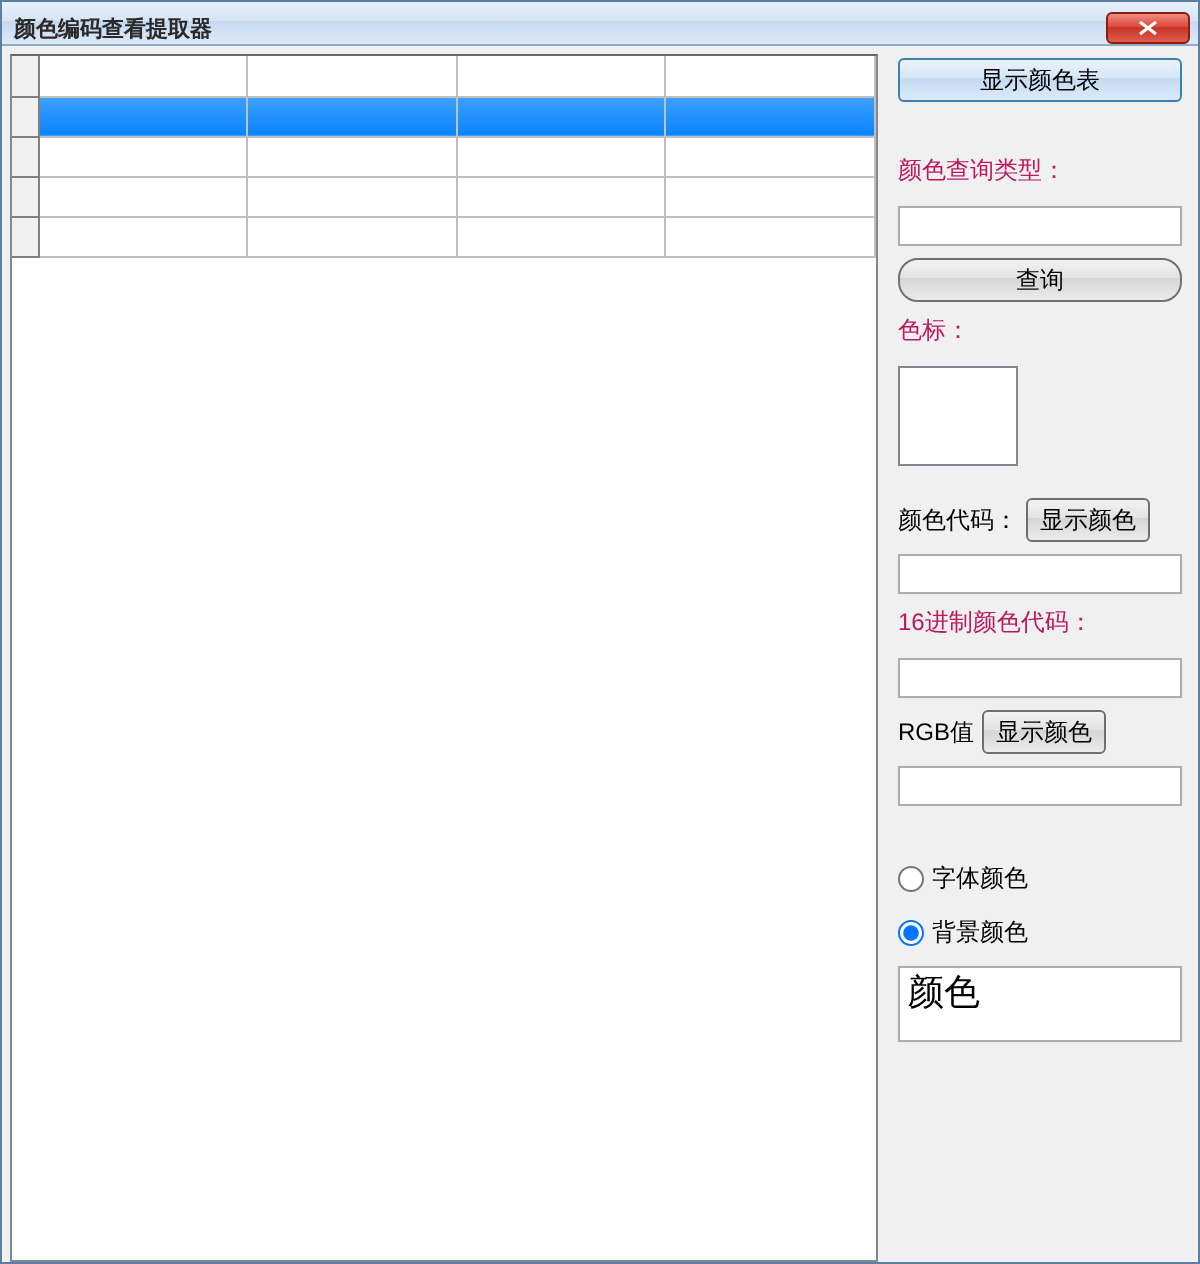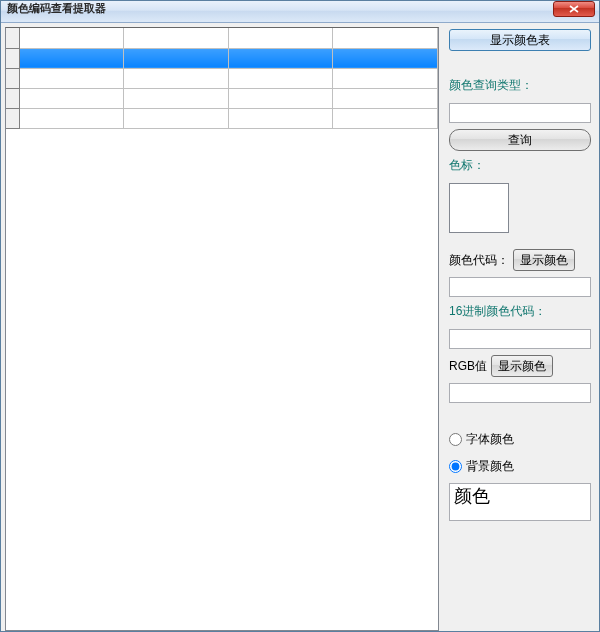--- a/index.html
+++ b/index.html
@@ -20,21 +20,21 @@
     display: flex;
     flex-direction: column;
     position: relative;
   }
   
   .titlebar {
     height: 22px;
     background: linear-gradient(to bottom, #e9f1fb 0%, #d6e4f5 45%, #c7d9ef 46%, #dce9f8 100%);
     border-bottom: 1px solid #8faacb;
     display: flex;
-    align-items: flex-start;
+    align-items: flex-end;
     justify-content: space-between;
     padding: 0 0 0 6px;
   }
   .titlebar-title {
     font-size: 11px;
     font-weight: bold;
     color: #2a2a2a;
   }
   .close-btn {
     width: 42px;
@@ -105,21 +105,21 @@
     width: 156px;
     flex: 0 0 156px;
     padding: 6px 8px 4px 6px;
     background: #f0f0f0;
     display: flex;
     flex-direction: column;
     gap: 6px;
   }
   .lbl {
     font-size: 12px;
-    color: #0f766e;
+    color: #be185d;
     margin-bottom: 3px;
     display: block;
   }
   .btn {
     height: 22px;
     border: 1px solid #707070;
     border-radius: 3px;
     background: linear-gradient(to bottom, #f2f2f2 0%, #e3e3e3 45%, #d5d5d5 46%, #ececec 100%);
     font-size: 12px;
     cursor: pointer;

